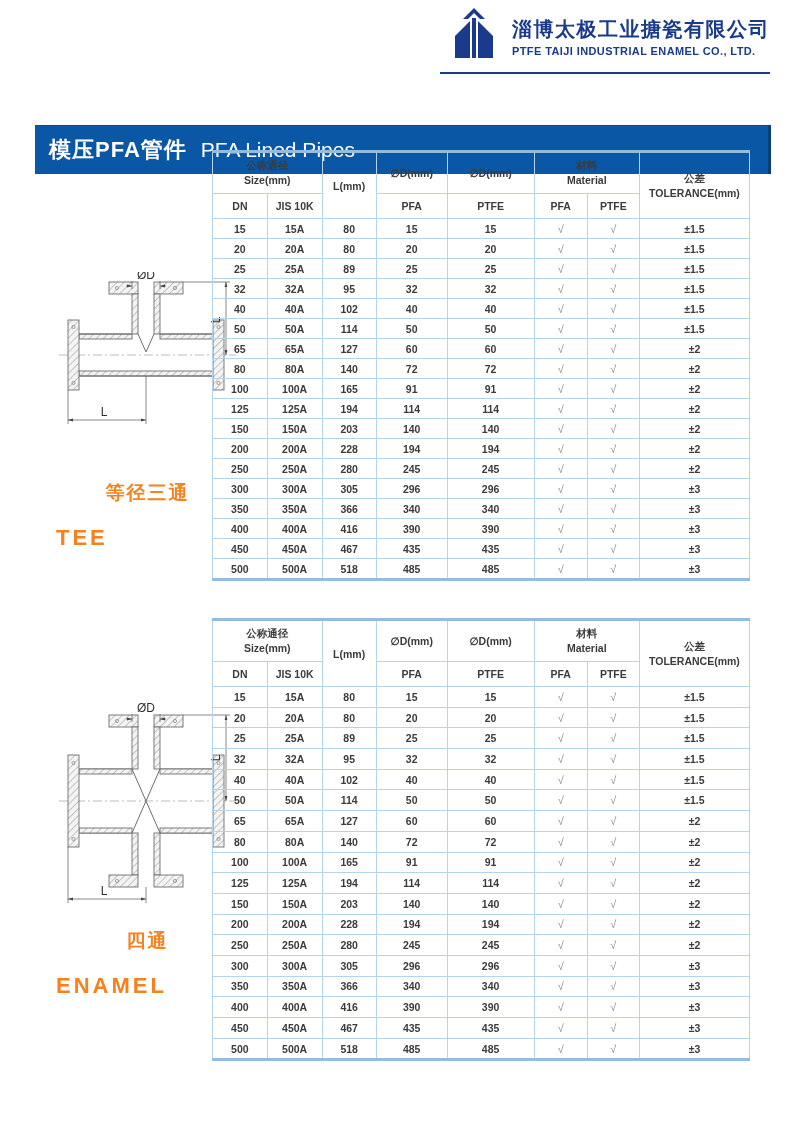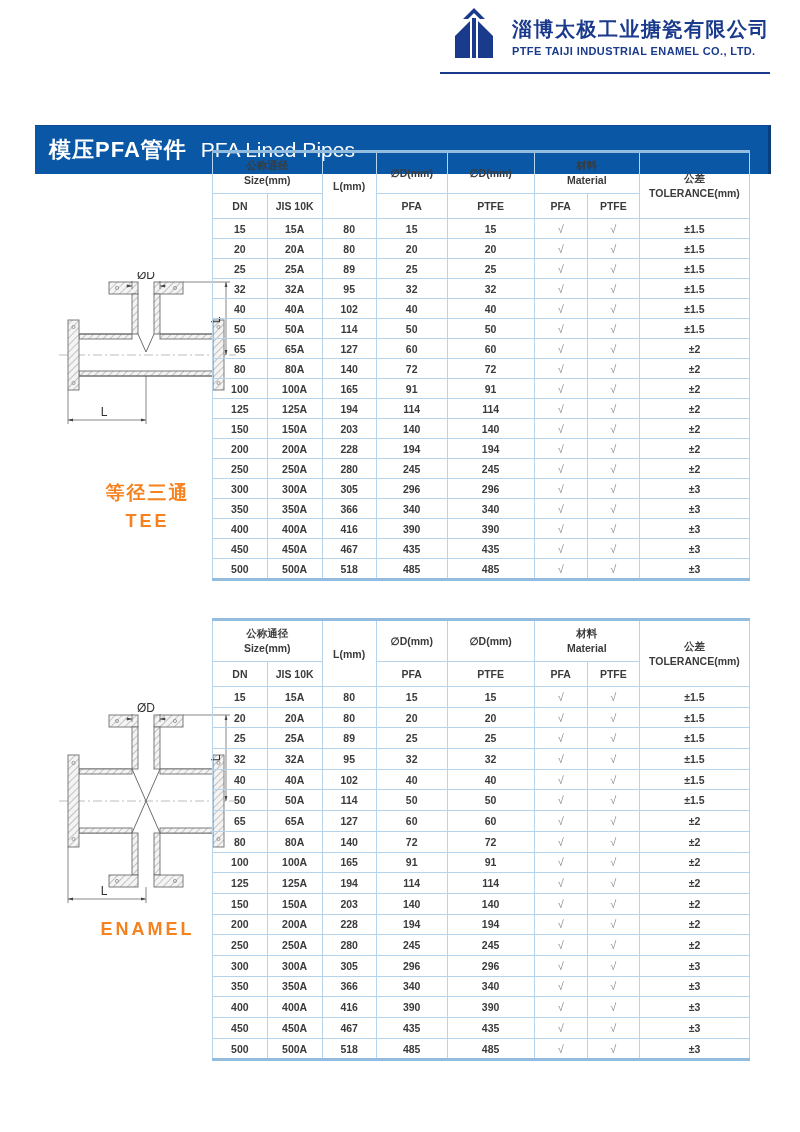--- a/index.html
+++ b/index.html
@@ -35,21 +35,21 @@
   thead tr.r2 th{height:24px;}
   tbody td{height:19px;}
   #table-cross tbody td{height:19.7px;}
   th div{line-height:15px;}
   td.check{font-weight:normal;color:#8a8a8a;font-size:11px;}
   
   .figure{position:absolute;left:56px;width:183px;}
   #figure-tee{top:272px;}
   #figure-cross{top:703px;}
   .fig-label-cn{color:#f5821f;font-weight:bold;font-size:19px;letter-spacing:2px;text-align:center;font-family:Liberation Mono, monospace;}
-  .fig-label-en{color:#f5821f;font-weight:bold;font-size:18px;letter-spacing:3px;text-align:center;margin-top:5px;}
+  .fig-label-en{color:#f5821f;font-weight:bold;font-size:22px;letter-spacing:3px;text-align:left;margin-top:19px;}
   #figure-tee .fig-label-cn{margin-top:32px;}
   #figure-cross .fig-label-cn{margin-top:14px;}
   
   .hatch{fill:url(#hatchP);stroke:#6e6e6e;stroke-width:0.9;}
   .ol{stroke:#6e6e6e;stroke-width:1;fill:none;}
   .cl{stroke:#ababab;stroke-width:0.8;stroke-dasharray:9 3 2 3;fill:none;}
   .dim{stroke:#555;stroke-width:0.7;fill:none;}
   .arr{fill:#444;stroke:none;}
   .dimtext{font-size:12px;fill:#2f2f2f;font-family:"Liberation Sans",sans-serif;}
   .bolt{fill:none;stroke:#8a8a8a;stroke-width:0.8;}
@@ -171,20 +171,21 @@
     <polygon points="170,12 168.6,17 171.4,17" class="arr"></polygon>
     <polygon points="170,98 168.6,93 171.4,93" class="arr"></polygon>
     <text transform="translate(164,55) rotate(-90)" text-anchor="middle" class="dimtext">L</text>
     <line x1="12" y1="144" x2="12" y2="200" class="dim"></line>
     <line x1="90" y1="184" x2="90" y2="200" class="dim"></line>
     <line x1="12" y1="196" x2="90" y2="196" class="dim"></line>
     <polygon points="12,196 17,194.6 17,197.4" class="arr"></polygon>
     <polygon points="90,196 85,194.6 85,197.4" class="arr"></polygon>
     <text x="48" y="192" text-anchor="middle" class="dimtext">L</text>
   </svg>
+  <div class="fig-label-cn">四通</div>
   <div class="fig-label-en">ENAMEL</div>
 </div>
 
 <div class="tbl-wrap" id="table-tee">
   <table>
     <colgroup>
       <col style="width:10.2%">
         <col style="width:10.2%">
         <col style="width:10.1%">
       <col style="width:13.2%">

